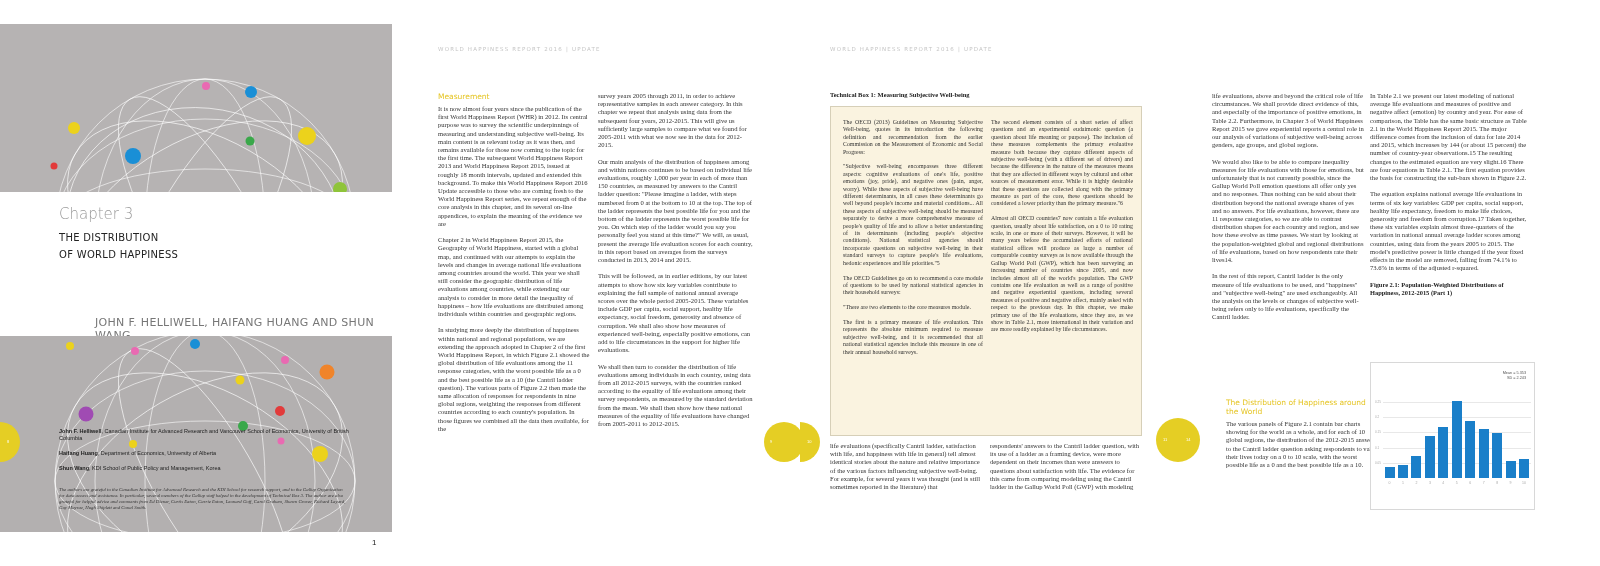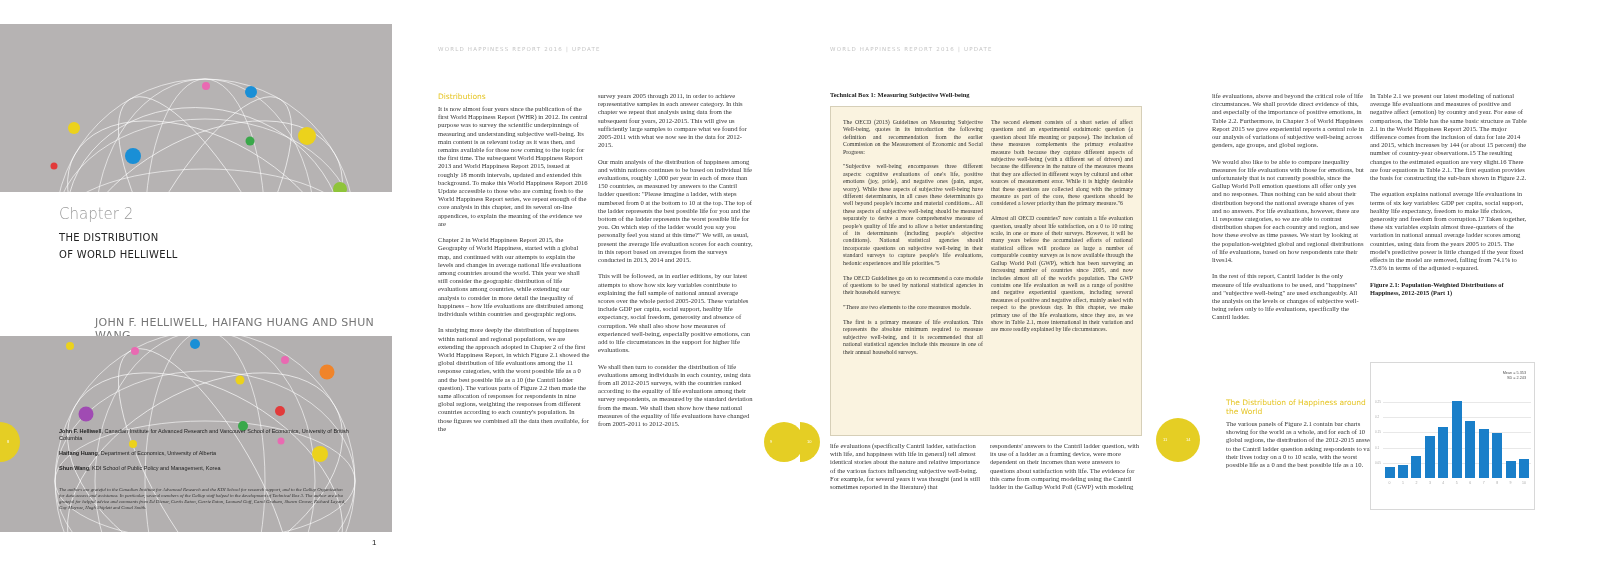--- a/index.html
+++ b/index.html
@@ -70,24 +70,24 @@
       <circle cx="166" cy="22" r="4" fill="#e96ab2"></circle>
       <circle cx="211" cy="28" r="6" fill="#1a8fd6"></circle>
       <circle cx="93" cy="92" r="8" fill="#1a8fd6"></circle>
       <circle cx="210" cy="77" r="4.5" fill="#3aa84a"></circle>
       <circle cx="267" cy="72" r="9" fill="#ecd21c"></circle>
       <circle cx="14" cy="102" r="3.5" fill="#e23b3b"></circle>
       <circle cx="300" cy="125" r="7" fill="#8fc43a"></circle>
     </svg>
   </div>
 
-  <div class="chapter-label">Chapter 2</div>
+  <div class="chapter-label">Chapter 3</div>
   <div class="chapter-title">
     <div>THE DISTRIBUTION</div>
-    <div>OF WORLD HELLIWELL</div>
+    <div>OF WORLD HAPPINESS</div>
   </div>
   <div class="authors-line">JOHN F. HELLIWELL, HAIFANG HUANG AND SHUN WANG</div>
 
   <div class="cover-bottom">
     <svg class="globe" viewBox="0 0 330 330">
       <g fill="none" stroke="#ffffff" stroke-opacity="0.75" stroke-width="0.8">
         <circle cx="165" cy="165" r="150"></circle>
         <ellipse cx="165" cy="165" rx="150" ry="60"></ellipse>
         <ellipse cx="165" cy="165" rx="150" ry="110"></ellipse>
         <ellipse cx="165" cy="165" rx="60" ry="150"></ellipse>
@@ -118,21 +118,21 @@
   <div class="yellow-dot" style="left:-20px; top:422px; width:40px; height:40px;">
     <span style="left:27px; top:17px;">8</span>
   </div>
   <div class="page-num-1">1</div>
 </div>
 
 <div class="page" id="page2">
   <div class="running-head" style="left:38px">WORLD HAPPINESS REPORT 2016 | UPDATE</div>
 
   <div class="col" style="left:38px; top:92px; width:152px;">
-    <div class="section-head">Distributions</div>
+    <div class="section-head">Measurement</div>
     <p>It is now almost four years since the publication of the first World Happiness Report (WHR) in 2012. Its central purpose was to survey the scientific underpinnings of measuring and understanding subjective well-being. Its main content is as relevant today as it was then, and remains available for those now coming to the topic for the first time. The subsequent World Happiness Report 2013 and World Happiness Report 2015, issued at roughly 18 month intervals, updated and extended this background. To make this World Happiness Report 2016 Update accessible to those who are coming fresh to the World Happiness Report series, we repeat enough of the core analysis in this chapter, and its several on-line appendices, to explain the meaning of the evidence we are</p>
     <p>Chapter 2 in World Happiness Report 2015, the Geography of World Happiness, started with a global map, and continued with our attempts to explain the levels and changes in average national life evaluations among countries around the world. This year we shall still consider the geographic distribution of life evaluations among countries, while extending our analysis to consider in more detail the inequality of happiness – how life evaluations are distributed among individuals within countries and geographic regions.</p>
     <p>In studying more deeply the distribution of happiness within national and regional populations, we are extending the approach adopted in Chapter 2 of the first World Happiness Report, in which Figure 2.1 showed the global distribution of life evaluations among the 11 response categories, with the worst possible life as a 0 and the best possible life as a 10 (the Cantril ladder question). The various parts of Figure 2.2 then made the same allocation of responses for respondents in nine global regions, weighting the responses from different countries according to each country's population. In those figures we combined all the data then available, for the</p>
   </div>
 
   <div class="col" style="left:198px; top:92px; width:155px;">
     <p>survey years 2005 through 2011, in order to achieve representative samples in each answer category. In this chapter we repeat that analysis using data from the subsequent four years, 2012-2015. This will give us sufficiently large samples to compare what we found for 2005-2011 with what we now see in the data for 2012-2015.</p>
     <p>Our main analysis of the distribution of happiness among and within nations continues to be based on individual life evaluations, roughly 1,000 per year in each of more than 150 countries, as measured by answers to the Cantril ladder question: "Please imagine a ladder, with steps numbered from 0 at the bottom to 10 at the top. The top of the ladder represents the best possible life for you and the bottom of the ladder represents the worst possible life for you. On which step of the ladder would you say you personally feel you stand at this time?" We will, as usual, present the average life evaluation scores for each country, in this report based on averages from the surveys conducted in 2013, 2014 and 2015.</p>
     <p>This will be followed, as in earlier editions, by our latest attempts to show how six key variables contribute to explaining the full sample of national annual average scores over the whole period 2005-2015. These variables include GDP per capita, social support, healthy life expectancy, social freedom, generosity and absence of corruption. We shall also show how measures of experienced well-being, especially positive emotions, can add to life circumstances in the support for higher life evaluations.</p>
     <p>We shall then turn to consider the distribution of life evaluations among individuals in each country, using data from all 2012-2015 surveys, with the countries ranked according to the equality of life evaluations among their survey respondents, as measured by the standard deviation from the mean. We shall then show how these national measures of the equality of life evaluations have changed from 2005-2011 to 2012-2015.</p>

